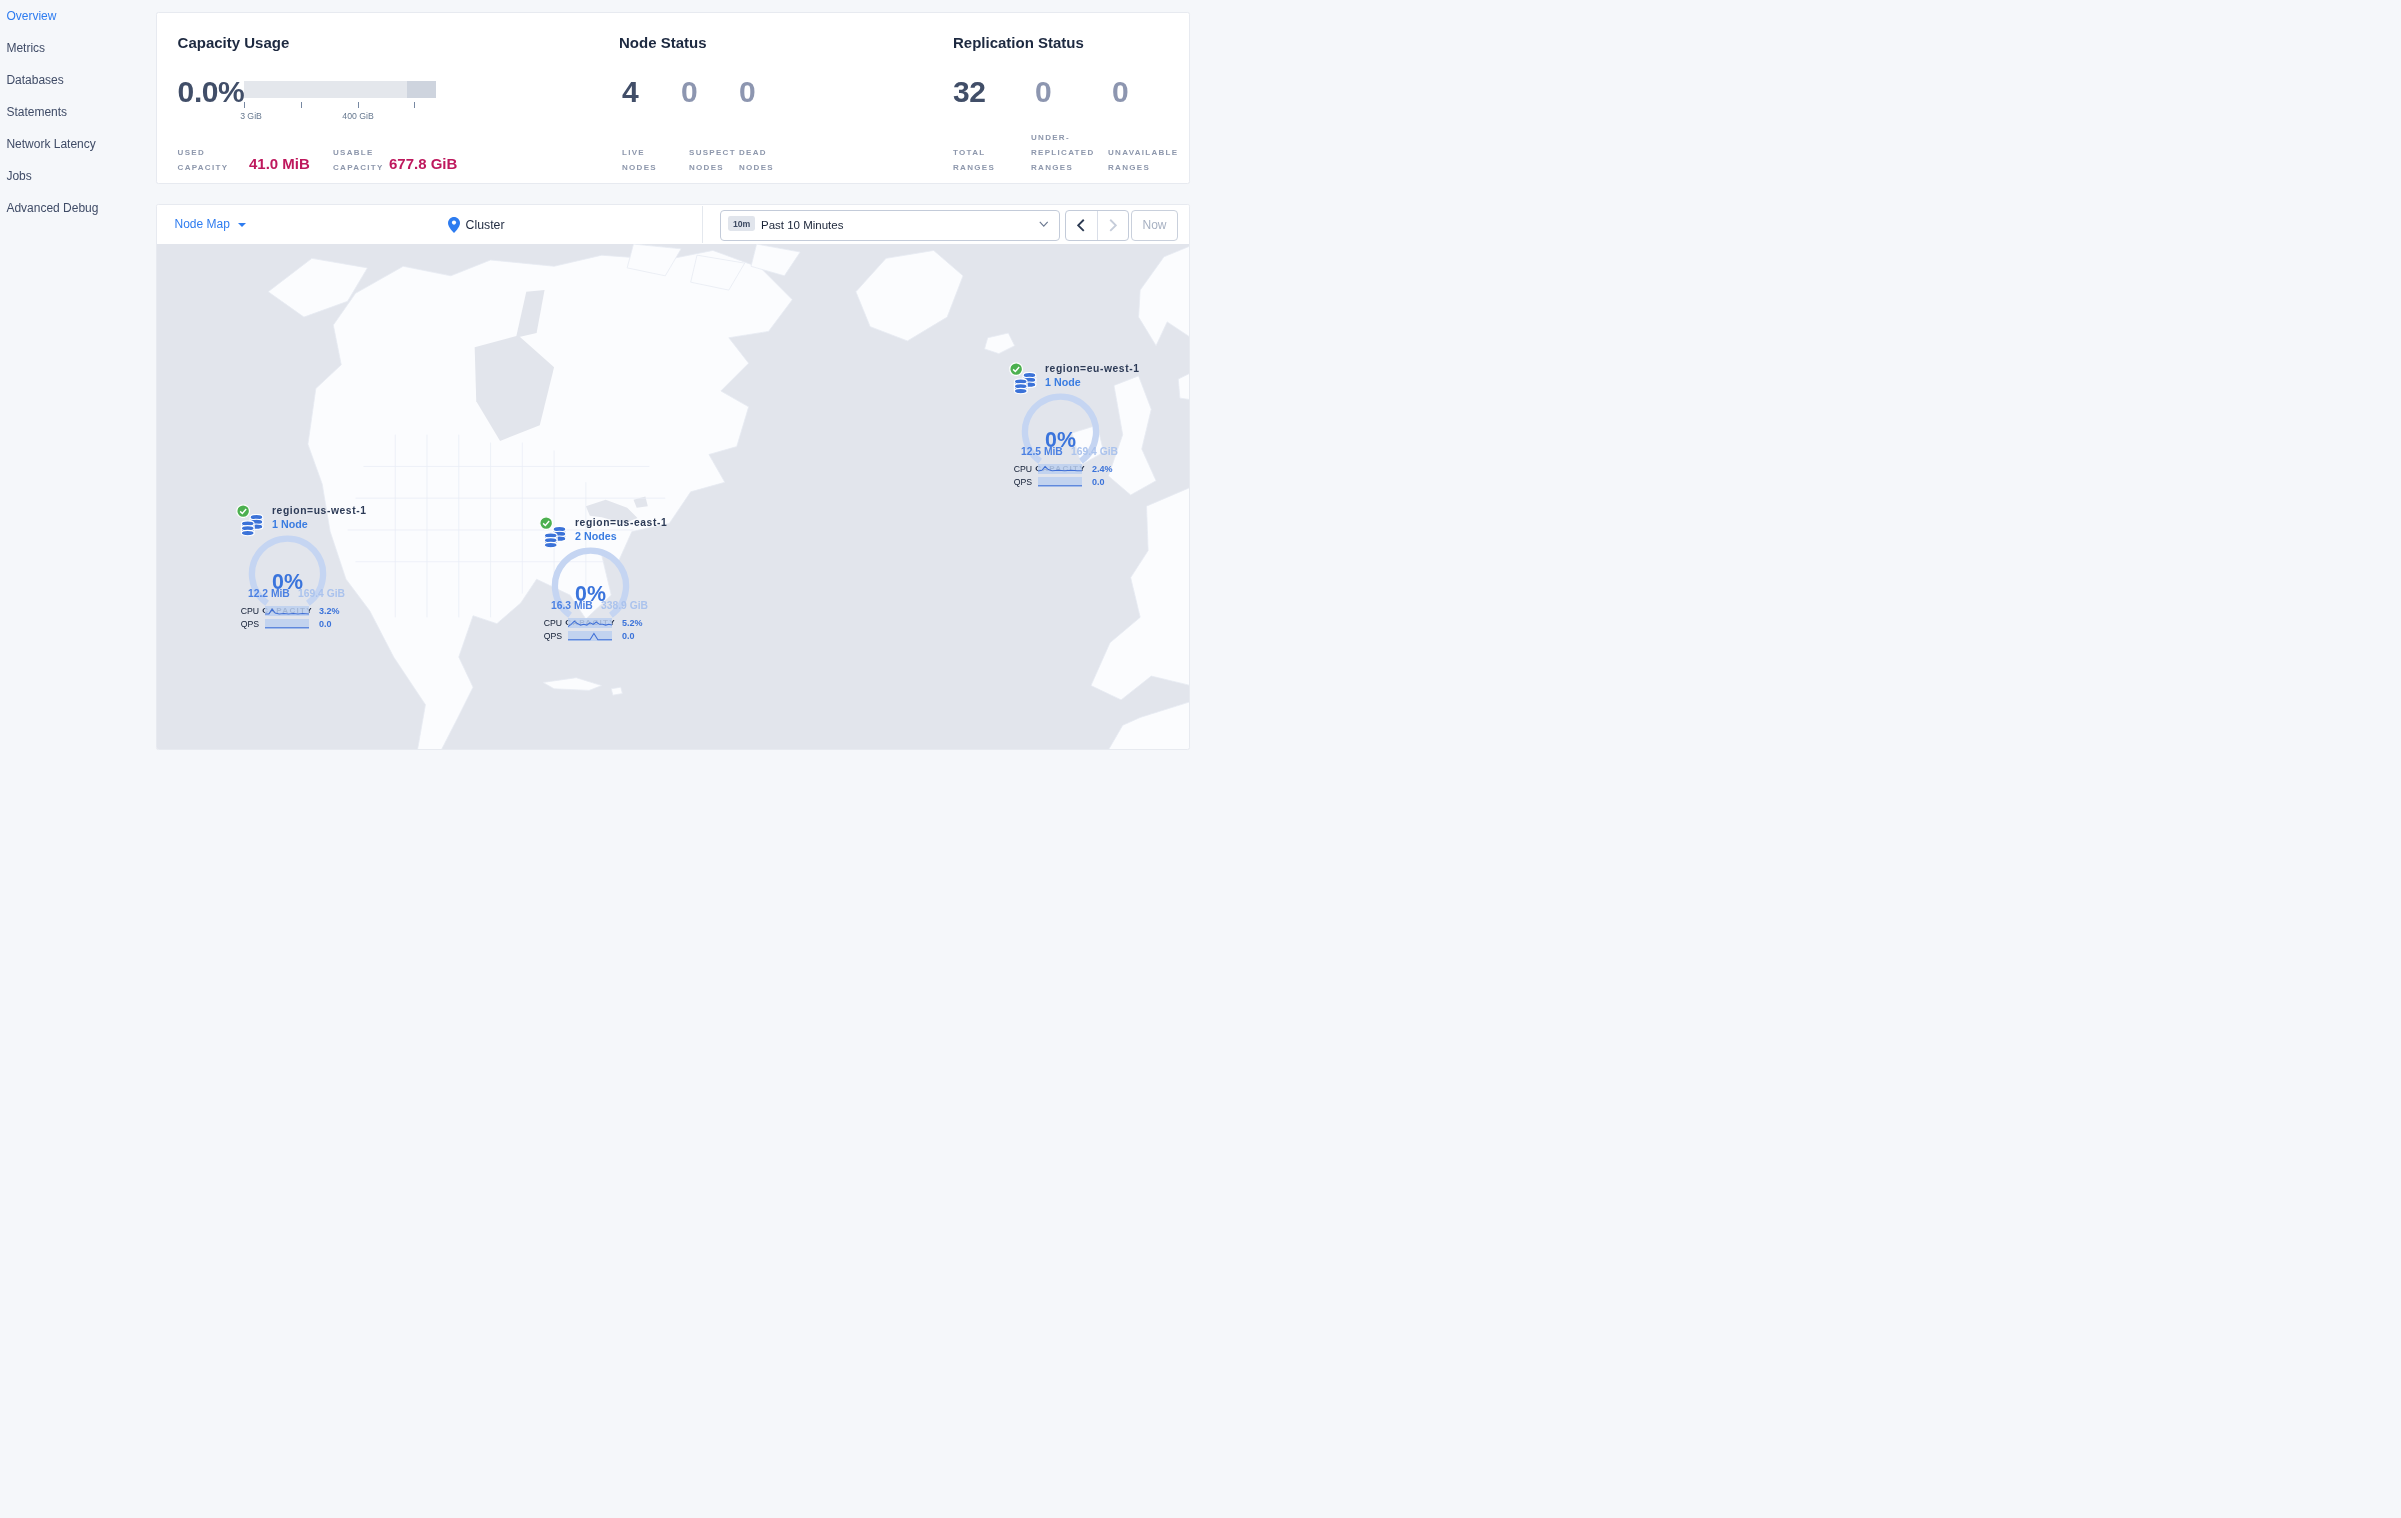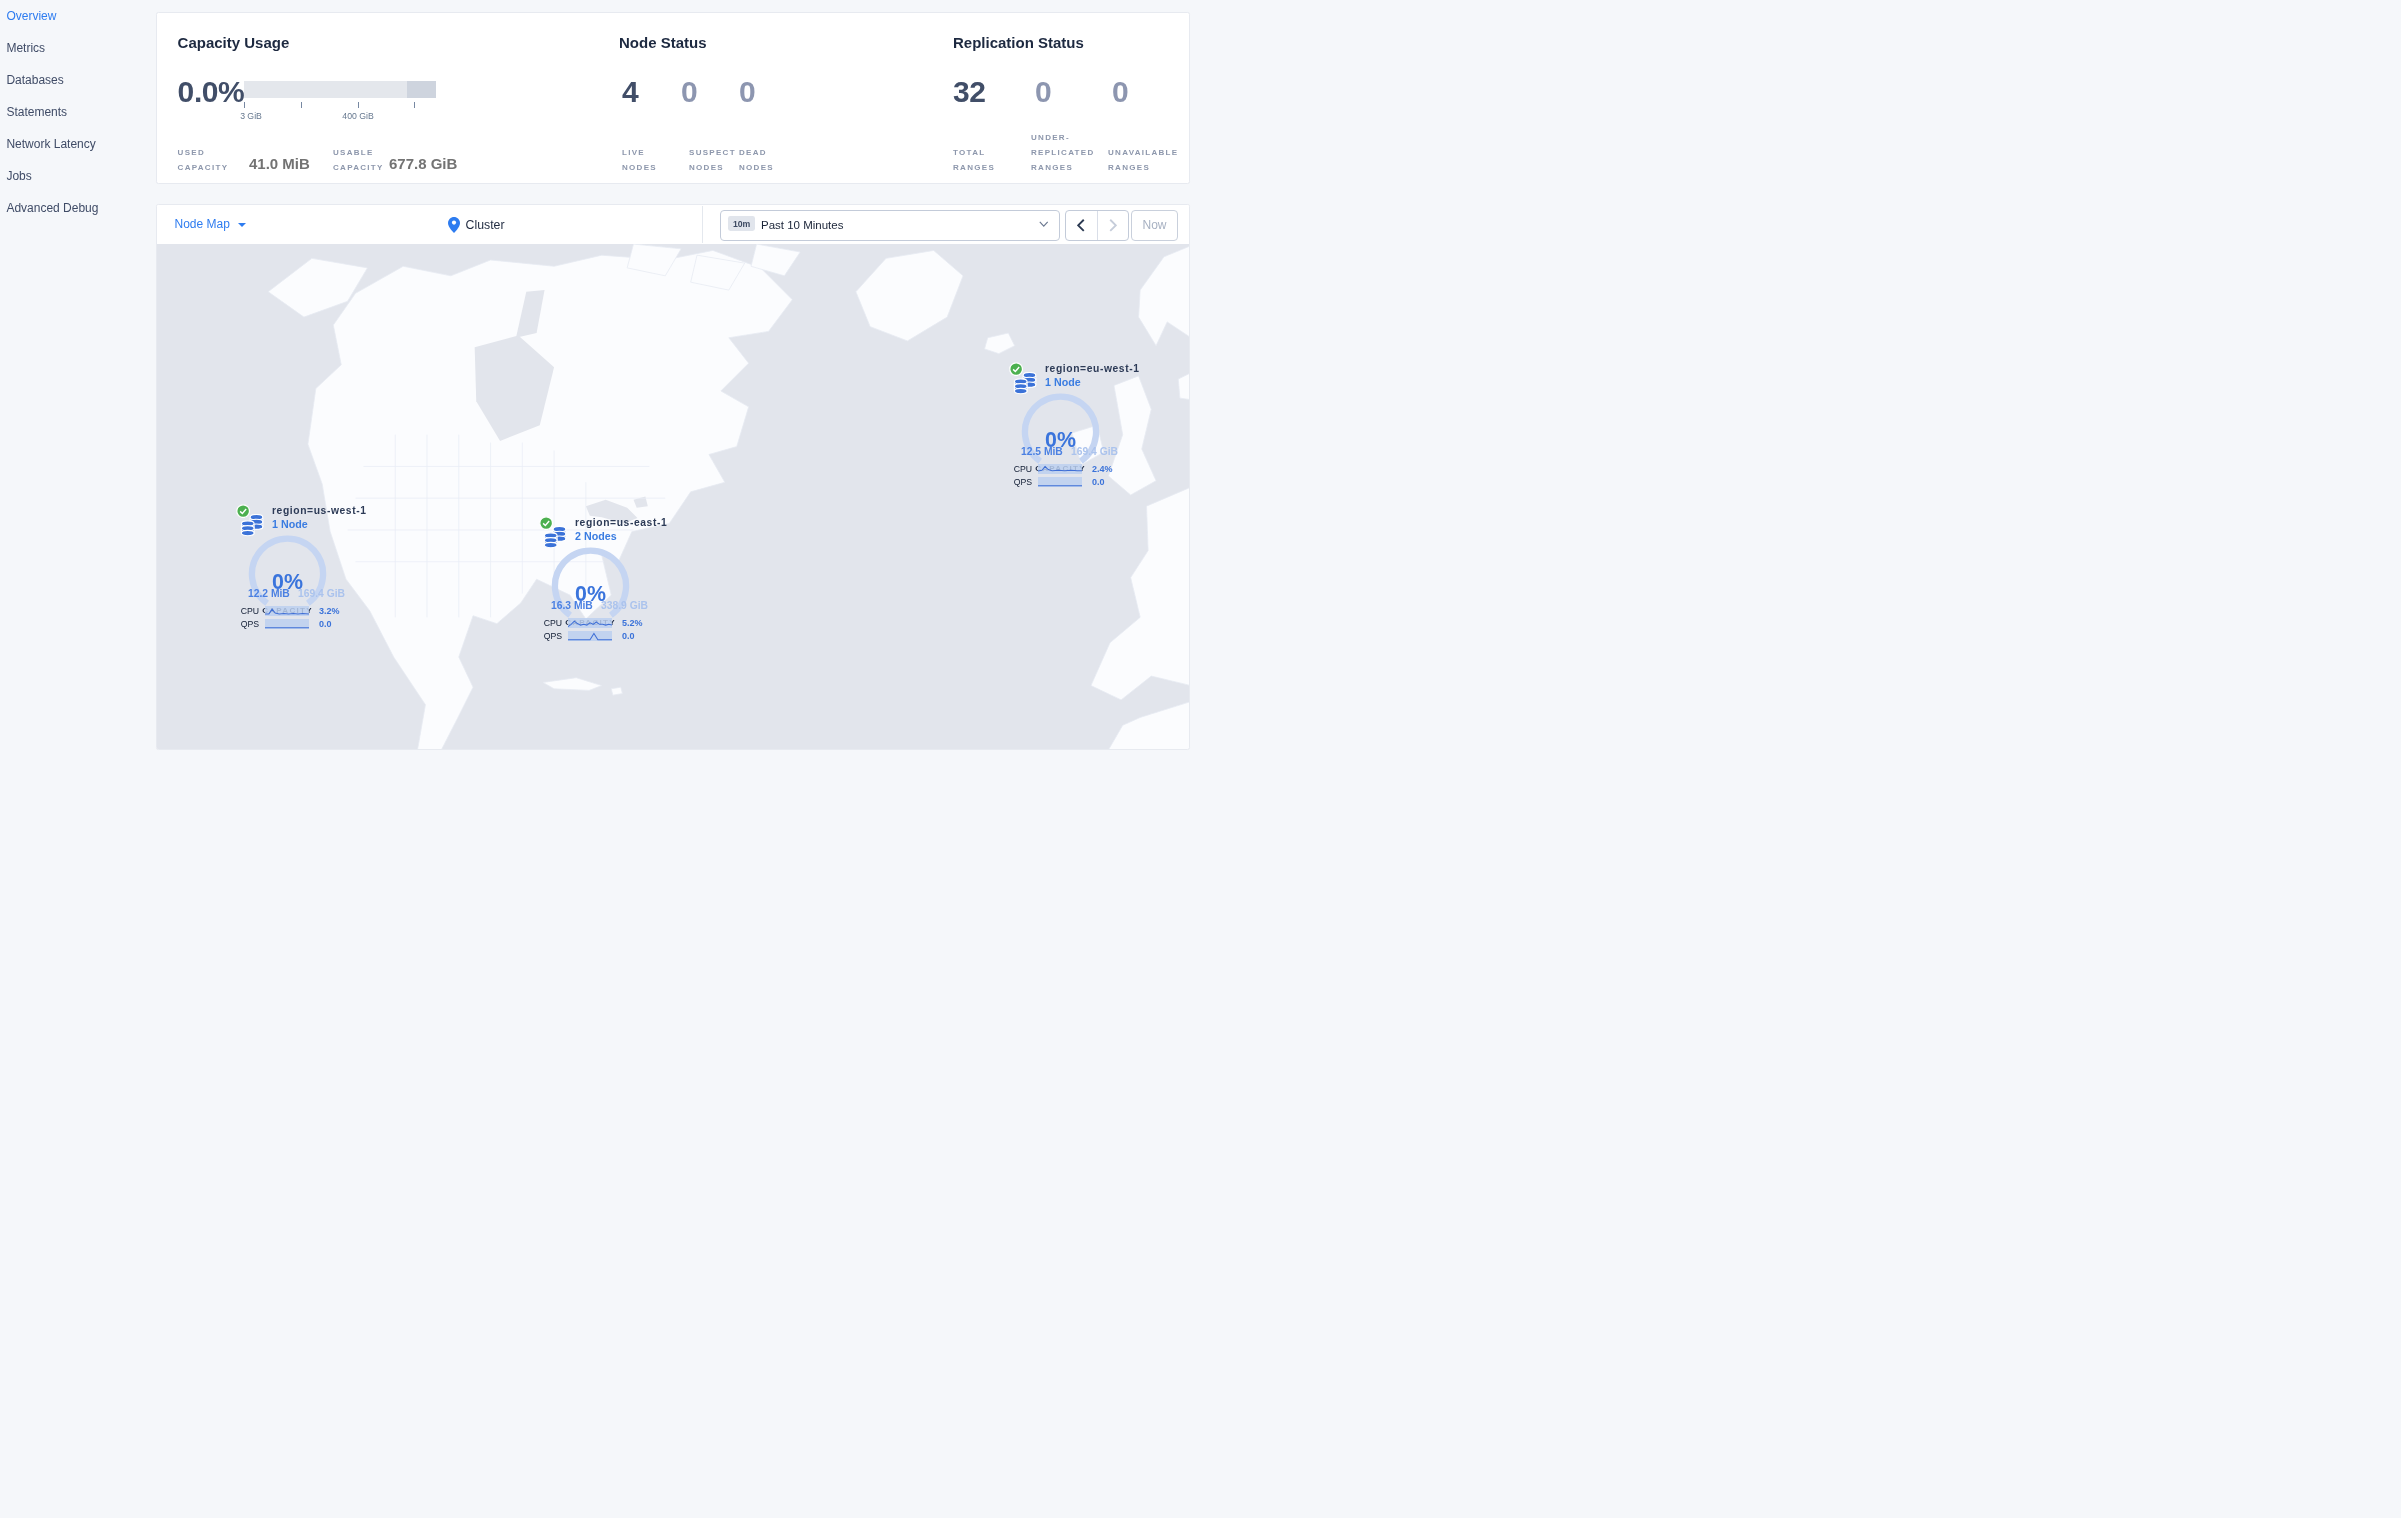--- a/index.html
+++ b/index.html
@@ -13,21 +13,21 @@
   
   .card{position:absolute;background:#fff;border:0.8px solid #e7eaf0;border-radius:2.4px;box-sizing:border-box;}
   #summary-card{left:156px;top:12px;width:1034px;height:172px;}
   #map-card{left:156px;top:204px;width:1034px;height:546px;overflow:hidden;}
 
   
   .panel-title{position:absolute;font-size:15px;font-weight:600;color:#1d2940;}
   .big{position:absolute;font-size:30px;font-weight:600;color:#414e68;letter-spacing:-0.4px;}
   .big.muted{color:#8d96b0;}
   .caps{position:absolute;font-size:8px;font-weight:600;letter-spacing:1.3px;color:#8d97ac;line-height:1.9;width:62px;}
-  .statval{position:absolute;font-size:15px;font-weight:700;color:#737373;}
+  .statval{position:absolute;font-size:15px;font-weight:700;color:#be185d;}
 
   .bar-wrap{position:absolute;left:87px;top:68px;width:192px;height:16.7px;background:#e4e7ec;}
   .bar-dark{position:absolute;right:0;top:0;width:29px;height:16.7px;background:#ced4de;}
   .tick{position:absolute;top:89px;width:0.8px;height:5.6px;background:#7788a2;}
   .tick-label{position:absolute;top:98px;font-size:8.7px;color:#66788f;width:48px;text-align:center;}
 
   
   .toolbar{position:absolute;left:0;top:0;width:100%;height:39px;background:#fff;}
   .viewsel{position:absolute;left:17.5px;top:0;height:39px;line-height:39px;font-size:12px;color:#2e7cf0;font-weight:500;cursor:pointer;}
   .viewsel .tri{display:inline-block;margin-left:8px;width:0;height:0;border-left:4px solid transparent;border-right:4px solid transparent;border-top:4.8px solid #2e7cf0;vertical-align:middle;}

